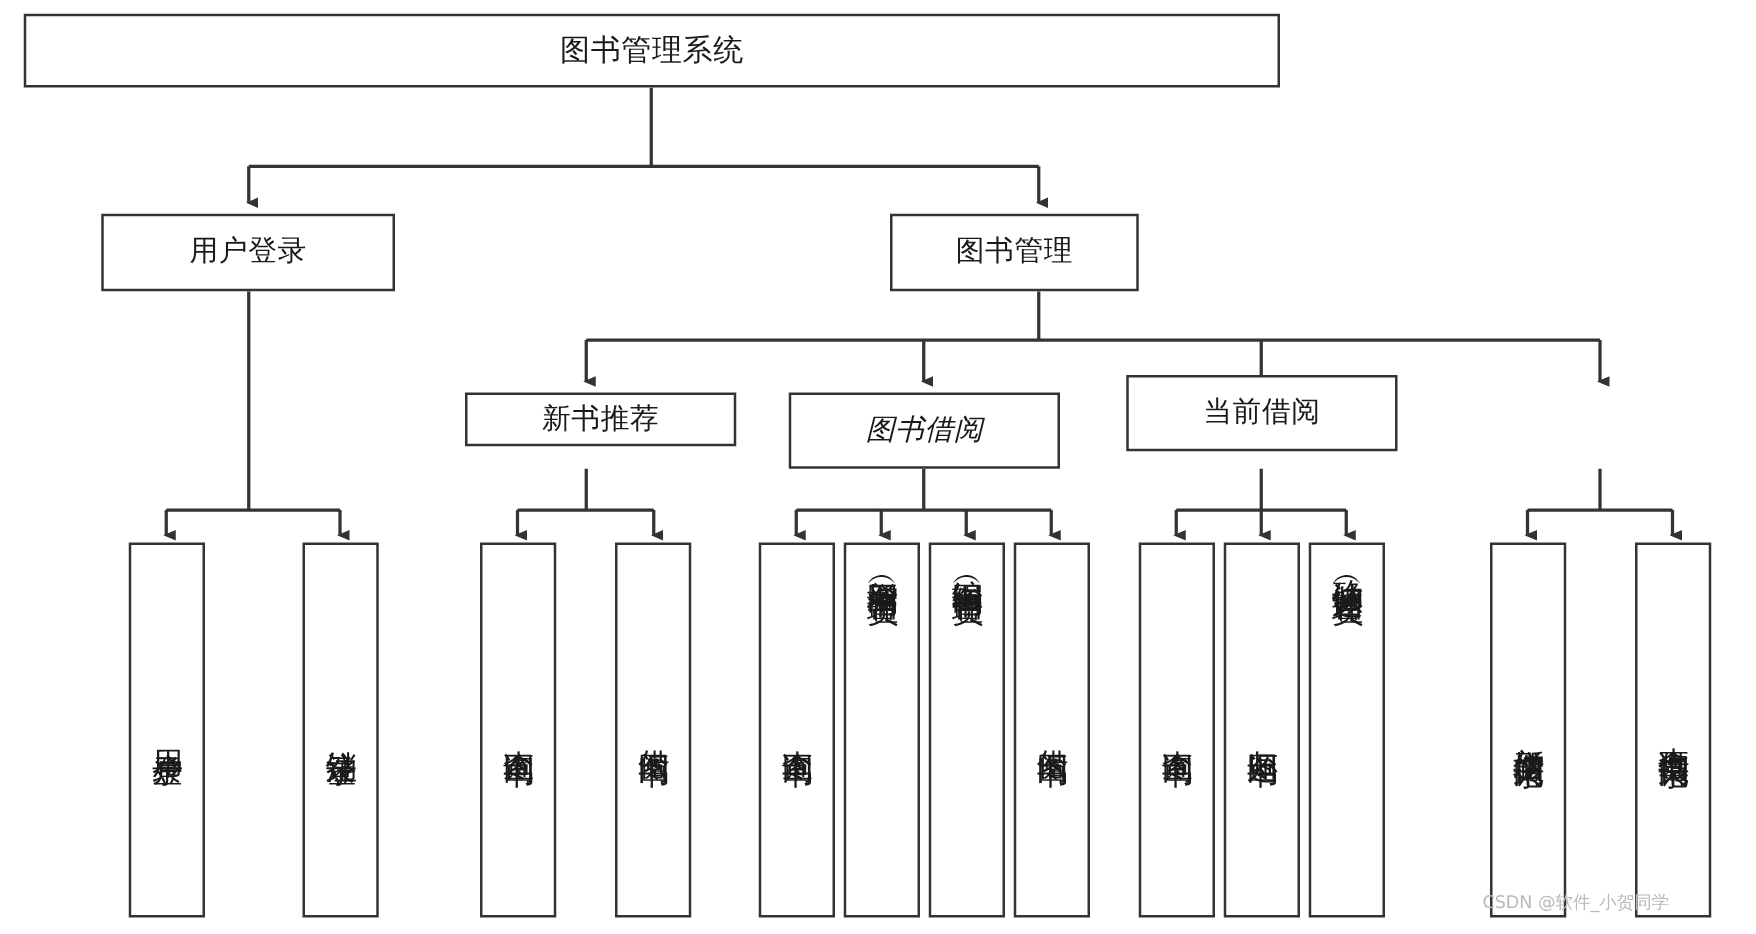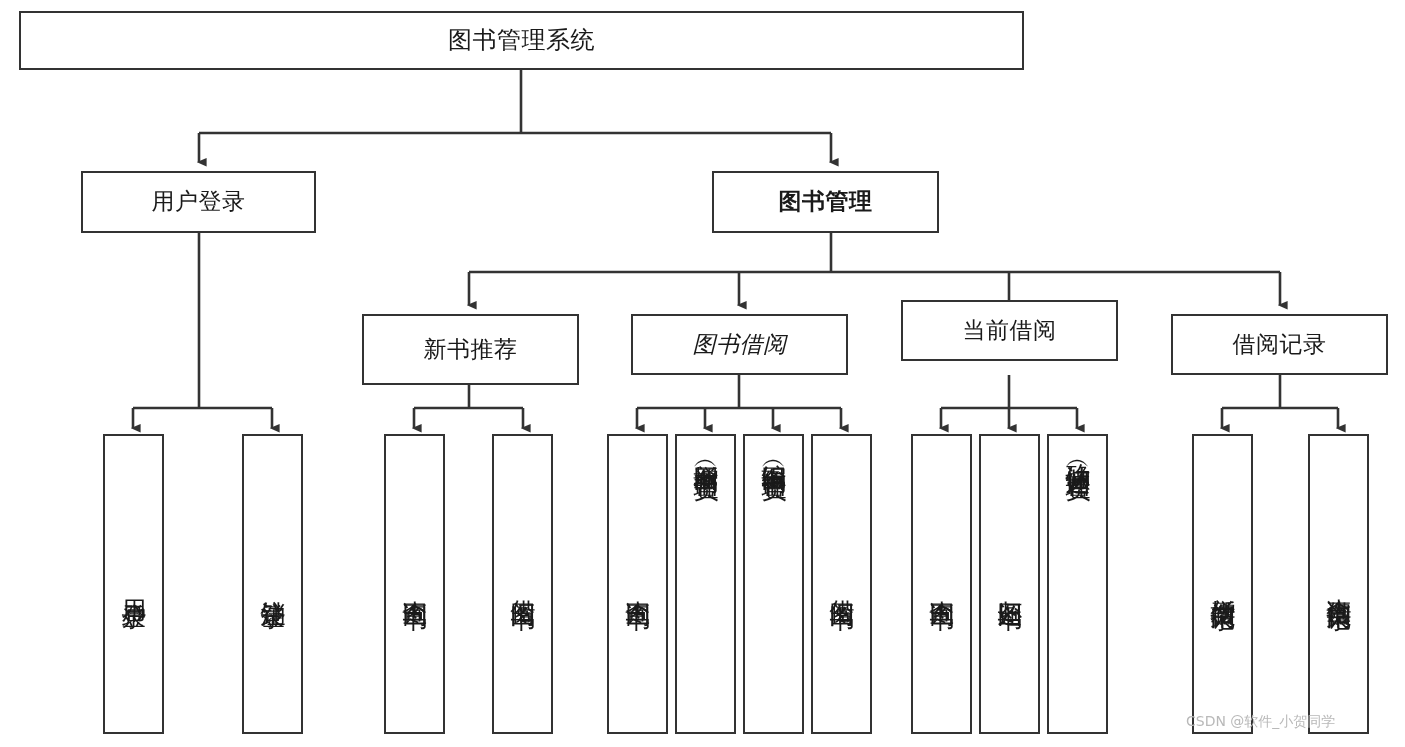--- a/index.html
+++ b/index.html
@@ -133,36 +133,33 @@
     </g>
   </svg>
 
   <div class="node horiz root" style="left:19px; top:11px; width:1005px; height:59px;">
     <span class="label">图书管理系统</span>
   </div>
 
   <div class="node horiz" style="left:81px; top:171px; width:235px; height:62px;">
     <span class="label">用户登录</span>
   </div>
-  <div class="node horiz" style="left:712px; top:171px; width:227px; height:62px;font-weight:bold;">
+  <div class="node horiz" style="left:712px; top:171px; width:199px; height:62px;">
     <span class="label">图书管理</span>
   </div>
 
-  <div class="node horiz" style="left:362px; top:314px; width:217px; height:71px;">
+  <div class="node horiz" style="left:372px; top:314px; width:217px; height:43px;">
     <span class="label">新书推荐</span>
   </div>
   <div class="node horiz" style="left:631px; top:314px; width:217px; height:61px;font-style:italic;">
     <span class="label">图书借阅</span>
   </div>
   <div class="node horiz" style="left:901px; top:300px; width:217px; height:61px;">
     <span class="label">当前借阅</span>
   </div>
-  <div class="node horiz" style="left:1171px; top:314px; width:217px; height:61px;">
-    <span class="label">借阅记录</span>
-  </div>
 
   <div class="node vert short" style="left:103px; top:434px; width:61px; height:300px;">
     <span class="label">用户登录</span>
   </div>
   <div class="node vert short" style="left:242px; top:434px; width:61px; height:300px;">
     <span class="label">注销登录</span>
   </div>
 
   <div class="node vert short" style="left:384px; top:434px; width:61px; height:300px;">
     <span class="label">查询图书</span>

